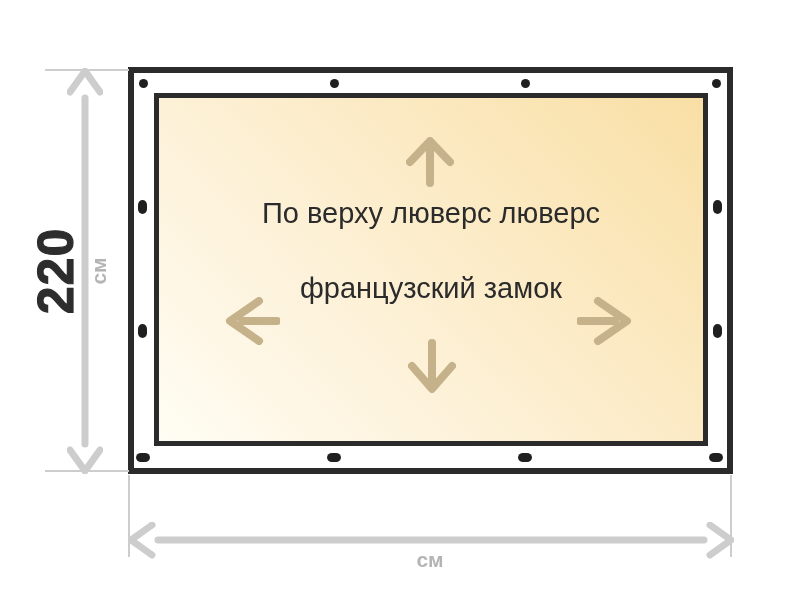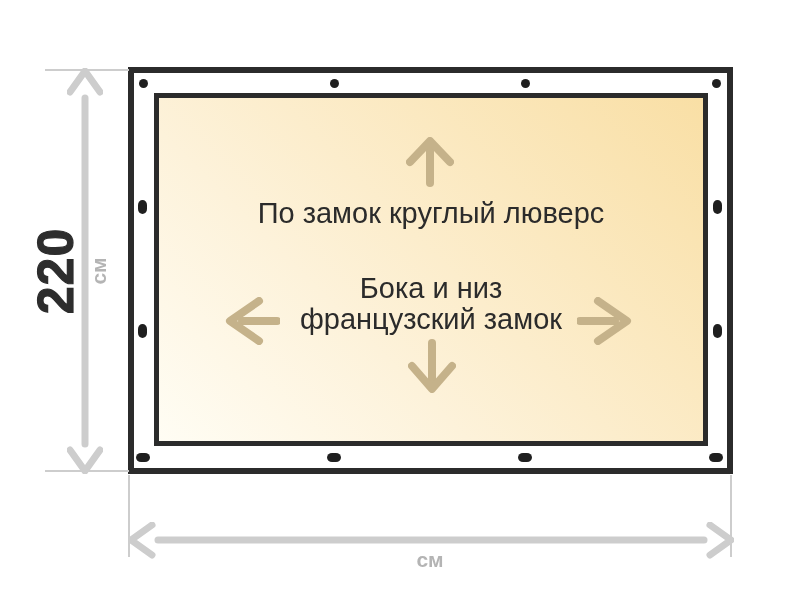--- a/index.html
+++ b/index.html
@@ -111,23 +111,22 @@
         <path d="M35 4 L6 24 L35 44"></path>
     </g>
   </svg>
   <svg style="left:577px;top:297px" width="56" height="48" viewBox="0 0 56 48">
     <g fill="none" stroke="#c5b28a" stroke-width="8" stroke-linecap="round" stroke-linejoin="round">
       <path d="M3 24 L38 24"></path>
         <path d="M21 4 L50 24 L21 44"></path>
     </g>
   </svg>
 
-  <div class="label-top">По замок круглый люверс</div>
+  <div class="label-top">По верху люверс люверс</div>
   <div class="label-mid">
-    <div>Бока и низ</div>
     <div>французский замок</div>
   </div>
 
   <div class="ext-line" style="left:45px;top:69px;width:84px;height:2px"></div>
   <div class="ext-line" style="left:45px;top:470px;width:84px;height:2px"></div>
   <svg style="left:67px;top:68px" width="36" height="406" viewBox="0 0 36 406">
     <g fill="none" stroke="#cdcdcd" stroke-width="7" stroke-linecap="round" stroke-linejoin="round">
       <path d="M18 30 L18 376"></path>
       <path d="M3 24 L18 3 L33 24"></path>
       <path d="M3 382 L18 403 L33 382"></path>

